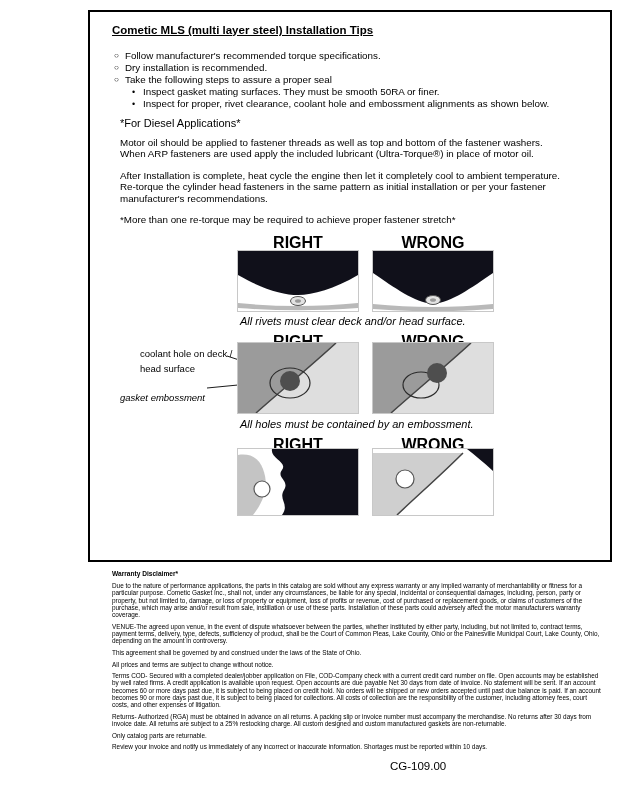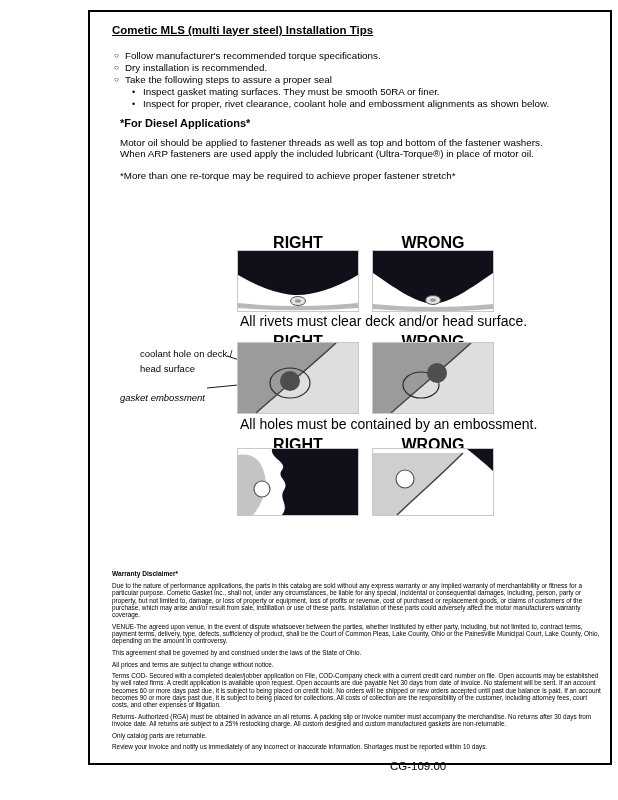--- a/index.html
+++ b/index.html
@@ -1,40 +1,40 @@
 <!DOCTYPE html>
 <html><head>
 <meta charset="utf-8">
 <style>
   * { margin:0; padding:0; box-sizing:border-box; }
   html,body { width:618px; height:800px; background:#ffffff; overflow:hidden;
               font-family:"Liberation Sans", sans-serif; color:#000; }
-  .frame { position:absolute; left:88px; top:10px; width:524px; height:755px;
+  .frame { position:absolute; left:88px; top:10px; width:524px; height:552px;
            border:2px solid #000; background:#fff; }
 
   .title { position:absolute; left:22px; top:12px; font-size:11.5px; font-weight:bold;
            text-decoration:underline; white-space:nowrap; }
 
   .tips { position:absolute; left:24px; top:38px; font-size:9.8px; line-height:12px; width:480px; }
   .tip  { display:flex; }
   .bullet { width:11px; flex:0 0 11px; text-align:left; }
   .bullet.circ { font-size:8px; }
   .bullet.dot  { font-size:9px; }
   .tip.sub { margin-left:18px; }
 
   .diesel { position:absolute; left:30px; top:106px; width:448px; font-size:9.8px; line-height:11.5px; }
-  .diesel h2 { font-size:11px; font-weight:bold; margin-bottom:7px; }
+  .diesel h2 { font-size:11px; font-weight:normal; margin-bottom:7px; }
   .diesel p  { margin-bottom:10px; }
   .diesel .note { margin-top:4px; }
 
   .diagrams { position:absolute; left:0; top:218px; width:524px; height:332px; }
   .dlabel { position:absolute; width:122px; text-align:center; font-size:16px;font-weight:bold; }
   .panel  { position:absolute; width:122px; line-height:0; border:1px solid #c8c8c8; }
   .panel svg { display:block; }
-  .caption { position:absolute; font-size:14px; line-height:11.5px; }
+  .caption { position:absolute; font-size:11px; line-height:11.5px;font-style:italic; }
   .callout { position:absolute; font-size:9.5px; line-height:15px; }
   .lines   { position:absolute; left:105px; top:112px; }
 
   .legal { position:absolute; left:22px; top:558px; width:492px; font-size:6.4px; line-height:7.2px; }
   .legal h3 { font-size:6.6px; font-weight:bold; margin-bottom:5px; }
   .legal p  { margin-bottom:4.5px; }
 
   .code { position:absolute; left:300px; top:748px; font-size:11.5px; }
 </style>
 </head>
@@ -63,20 +63,21 @@
     </div>
     <div class="tip sub">
       <span class="bullet dot">•</span>
       <span>Inspect for proper, rivet clearance, coolant hole and embossment alignments as shown below.</span>
     </div>
   </div>
 
   <div class="diesel">
     <h2>*For Diesel Applications*</h2>
     <p>Motor oil should be applied to fastener threads as well as top and bottom of the fastener washers. When ARP fasteners are used apply the included lubricant (Ultra-Torque®) in place of motor oil.</p>
+    <p>After Installation is complete, heat cycle the engine then let it completely cool to ambient temperature. Re-torque the cylinder head fasteners in the same pattern as initial installation or per your fastener manufacturer's recommendations.</p>
     <p class="note">*More than one re-torque may be required to achieve proper fastener stretch*</p>
   </div>
 
   <div class="diagrams">
 
     <div class="dlabel" style="left:147px; top:4px;">RIGHT</div>
     <div class="dlabel" style="left:282px; top:4px;">WRONG</div>
 
     <div class="panel" style="left:147px; top:20px;">
       <svg width="120" height="60" viewBox="0 0 120 60">

